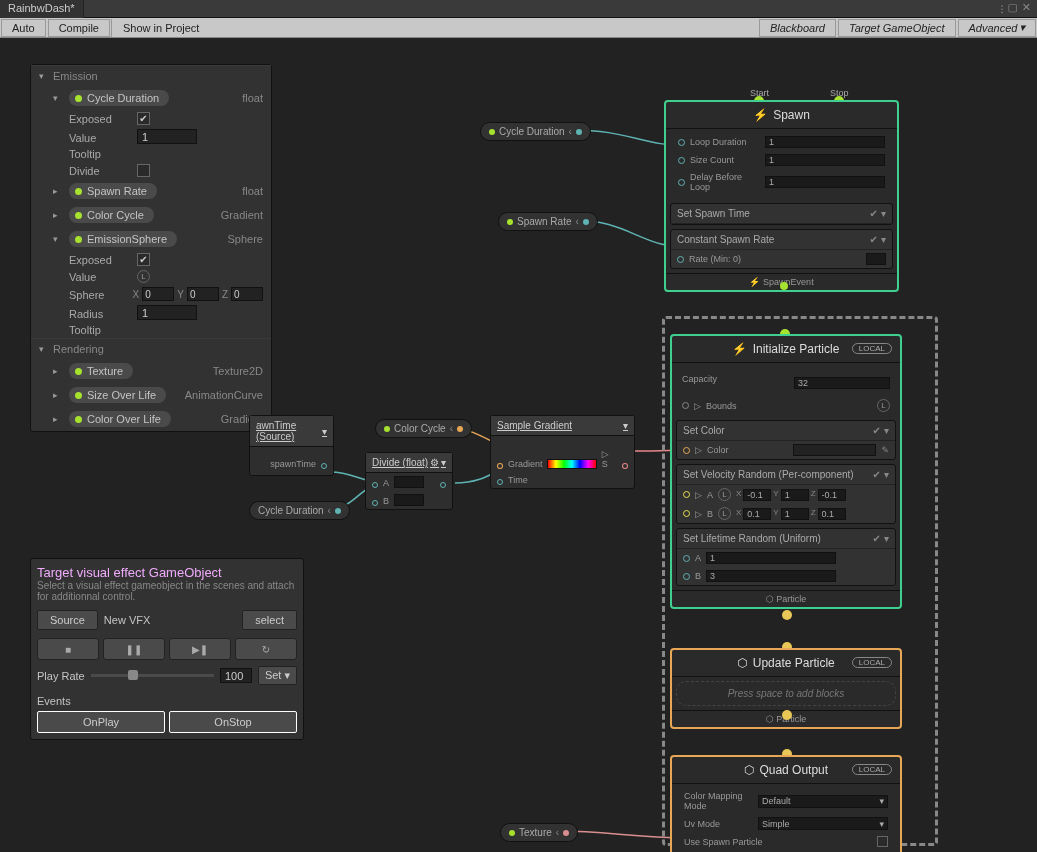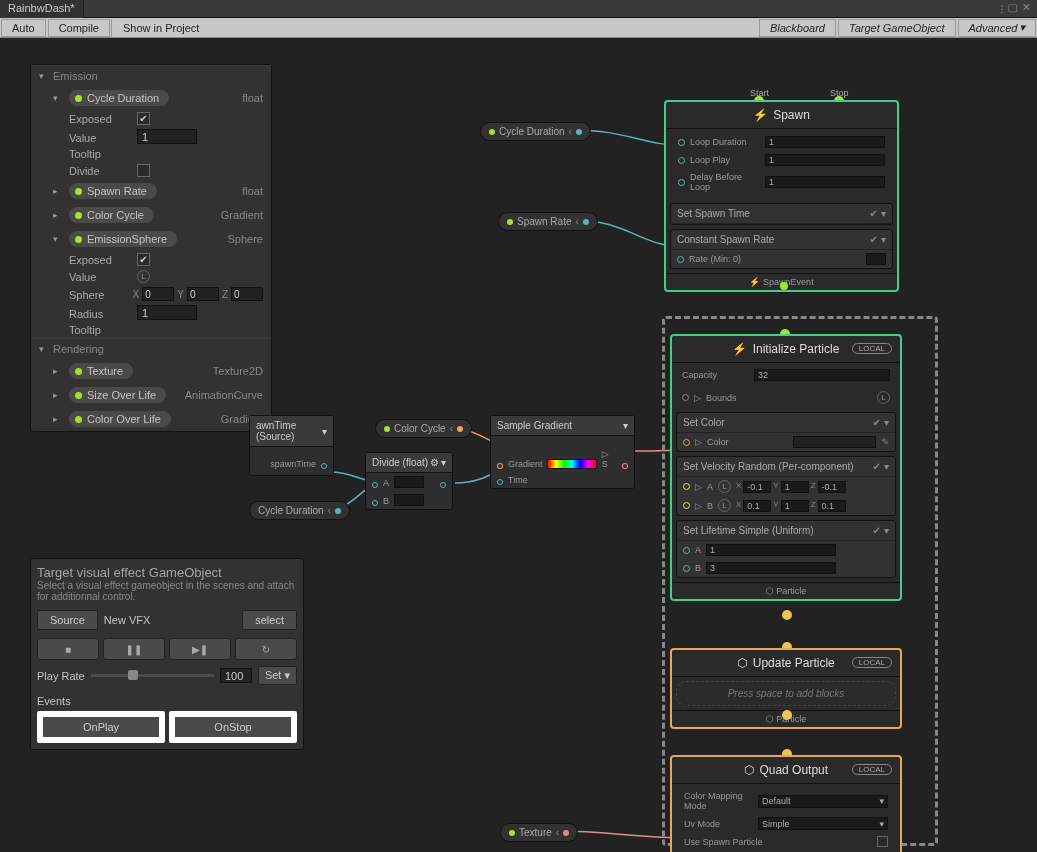--- a/index.html
+++ b/index.html
@@ -36,33 +36,33 @@
 .bb-input { background: #222; border: 1px solid #111; padding: 0 4px; height: 15px; color: #ccc; font-size: 11px; width: 60px; }
 .bb-input.short { width: 40px; }
 .chk { width: 13px; height: 13px; border: 1px solid #666; background: #2a2a2a; display: inline-flex; align-items: center; justify-content: center; font-size: 10px; color: #ccc; }
 .xyz { display: flex; gap: 3px; align-items: center; }
 .xyz label { font-size: 10px; color: #888; }
 .xyz input { width: 32px; background: #222; border: 1px solid #111; color: #ccc; height: 14px; font-size: 10px; padding: 0 2px; }
 .l-icon { display: inline-block; border: 1px solid #666; border-radius: 7px; width: 13px; height: 13px; font-size: 8px; text-align: center; line-height: 11px; color: #999; }
 
 
 .target-panel { position: absolute; left: 30px; top: 520px; width: 274px; background: #323232; border: 1px solid #111; border-radius: 3px; padding: 6px; }
-.tp-title { font-size: 13px; color: #a3a3a3; }
+.tp-title { font-size: 13px; color: #f0abfc; }
 .tp-desc { font-size: 10px; color: #888; margin-bottom: 8px; }
 .tp-row { display: flex; gap: 6px; align-items: center; margin-bottom: 8px; }
 .tp-btn { background: #4a4a4a; border: 1px solid #222; padding: 3px 12px; color: #ccc; font-size: 11px; border-radius: 2px; }
 .tp-label { color: #c4c4c4; font-size: 11px; flex: 1; }
 .media-row { display: flex; gap: 4px; margin-bottom: 6px; }
 .media-btn { flex: 1; height: 22px; background: #4a4a4a; border: 1px solid #222; border-radius: 3px; display: flex; align-items: center; justify-content: center; color: #aaa; font-size: 10px; }
 .pr-row { display: flex; align-items: center; gap: 6px; }
 .slider-track { flex: 1; height: 3px; background: #4a4a4a; position: relative; }
 .slider-thumb { position: absolute; left: 30%; top: -4px; width: 10px; height: 10px; background: #888; border-radius: 2px; }
 .events-title { margin-top: 10px; color: #c4c4c4; font-size: 11px; }
 .ev-row { display: flex; gap: 4px; margin-top: 4px; }
-.ev-btn { flex: 1; background: #4a4a4a; border: 6px solid #ffffff; padding: 4px 0; text-align: center; color: #ccc; font-size: 11px; border-radius: 2px; }
+.ev-btn { flex: 1; background: #4a4a4a; border: 1px solid #ffffff; padding: 4px 0; text-align: center; color: #ccc; font-size: 11px; border-radius: 2px; }
 
 
 .node { position: absolute; background: #2a2a2a; border-radius: 4px; font-size: 10px; }
 .node.green { border: 2px solid #3fcf8e; }
 .node.orange { border: 2px solid #e8a756; }
 .node-header { padding: 6px 0; text-align: center; color: #ddd; font-size: 12px; border-bottom: 1px solid #111; position: relative; display: flex; justify-content: center; align-items: center; gap: 5px; }
 .node-header .bolt { font-size: 12px; }
 .local-badge { position: absolute; right: 8px; top: 7px; border: 1px solid #888; border-radius: 8px; padding: 0 6px; font-size: 8px; color: #aaa; }
 .node-body { padding: 0; }
 .block { border: 1px solid #111; margin: 4px; border-radius: 3px; background: #323232; }
@@ -81,21 +81,21 @@
 .xyz-mini span { font-size: 8px; color: #888; }
 .xyz-mini input { width: 28px; }
 
 
 .mini-node { position: absolute; background: #323232; border: 1px solid #111; border-radius: 10px; padding: 3px 8px; display: flex; align-items: center; gap: 4px; font-size: 10px; color: #aaa; }
 .mini-node .dot-g { width: 6px; height: 6px; }
 .mini-node .port-out { width: 6px; height: 6px; border-radius: 50%; }
 
 
 .op-node { position: absolute; background: #2e2e2e; border: 1px solid #111; border-radius: 3px; }
-.op-head { background: #3a3a3a; padding: 4px 6px; font-size: 10px; color: #ccc; display: flex; justify-content: space-between; align-items: center; border-bottom: 1px solid #111; }
+.op-head { background: #3a3a3a; padding: 4px 6px; font-size: 10px; color: #ccc; display: flex; justify-content: space-between; align-items: center; border-bottom: 1px solid #111; text-decoration: underline; }
 .op-row { display: flex; align-items: flex-end; padding: 3px 6px; gap: 5px; font-size: 9px; color: #999; }
 .op-row input { background: #1a1a1a; border: 1px solid #111; width: 30px; height: 12px; color: #aaa; font-size: 9px; }
 .port-mini { width: 6px; height: 6px; border-radius: 50%; border: 1px solid #5fb3b3; }
 
 
 .dashed-box { position: absolute; border: 3px dashed #888; border-radius: 4px; }
 
 
 svg.wires { position: absolute; top: 0; left: 0; width: 100%; height: 100%; pointer-events: none; }
 svg.wires path { fill: none; stroke-width: 1.5; }
@@ -378,21 +378,21 @@
       </div>
     <div class="node-body">
       <div style="padding:4px 6px">
         <div class="block-row">
             <span class="port cyan"></span>
             <span class="lbl">Loop Duration</span>
             <input style="width: 120px;" value="1">
           </div>
         <div class="block-row">
             <span class="port cyan"></span>
-            <span class="lbl">Loop Play</span>
+            <span class="lbl">Size Count</span>
             <input style="width: 120px;" value="1">
           </div>
         <div class="block-row">
             <span class="port cyan"></span>
             <span class="lbl">Delay Before Loop</span>
             <input style="width: 120px;" value="1">
           </div>
       </div>
       <div class="block">
         <div class="block-head">
@@ -425,21 +425,21 @@
   <div class="edge-dot" style="left:780px; top:291px; background:#a6e22e; width:10px; height:10px;"></div>
   <div class="node green" style="left:670px; top:296px; width:232px;">
     <div class="node-header">
         <span class="bolt">⚡</span>
         <span>Initialize Particle</span>
         <span class="local-badge">LOCAL</span>
       </div>
     <div class="node-body">
       <div class="block-row" style="padding:6px 10px">
           <span class="lbl">Capacity</span>
-          <input style="width: 136px;" value="32">
+          <input style="width: 96px; margin-top: 8px;" value="32">
         </div>
       <div class="block-row" style="padding:4px 10px">
           <span class="port"></span>
           <span>▷</span>
           <span class="lbl">Bounds</span>
           <span class="l-icon">L</span>
         </div>
       <div class="block">
         <div class="block-head">
             <span>Set Color</span>
@@ -488,21 +488,21 @@
               <input value="0.1" style="">
               <span>Y</span>
               <input value="1" style="">
               <span>Z</span>
               <input value="0.1" style="">
             </div>
           </div>
       </div>
       <div class="block">
         <div class="block-head">
-            <span>Set Lifetime Simple (Uniform)</span>
+            <span>Set Lifetime Random (Uniform)</span>
             <span class="right">
               <span>✔</span>
               <span>▾</span>
             </span>
           </div>
         <div class="block-row">
             <span class="port cyan"></span>
             <span>A</span>
             <input style="width: 130px;" value="1">
           </div>

